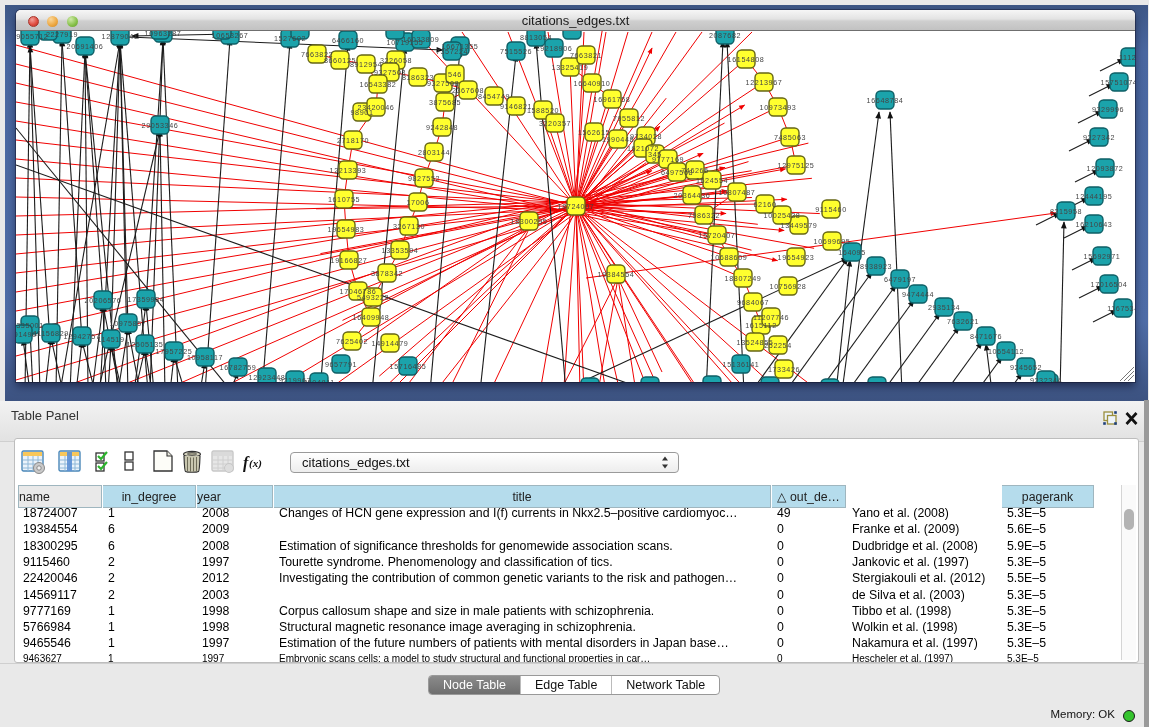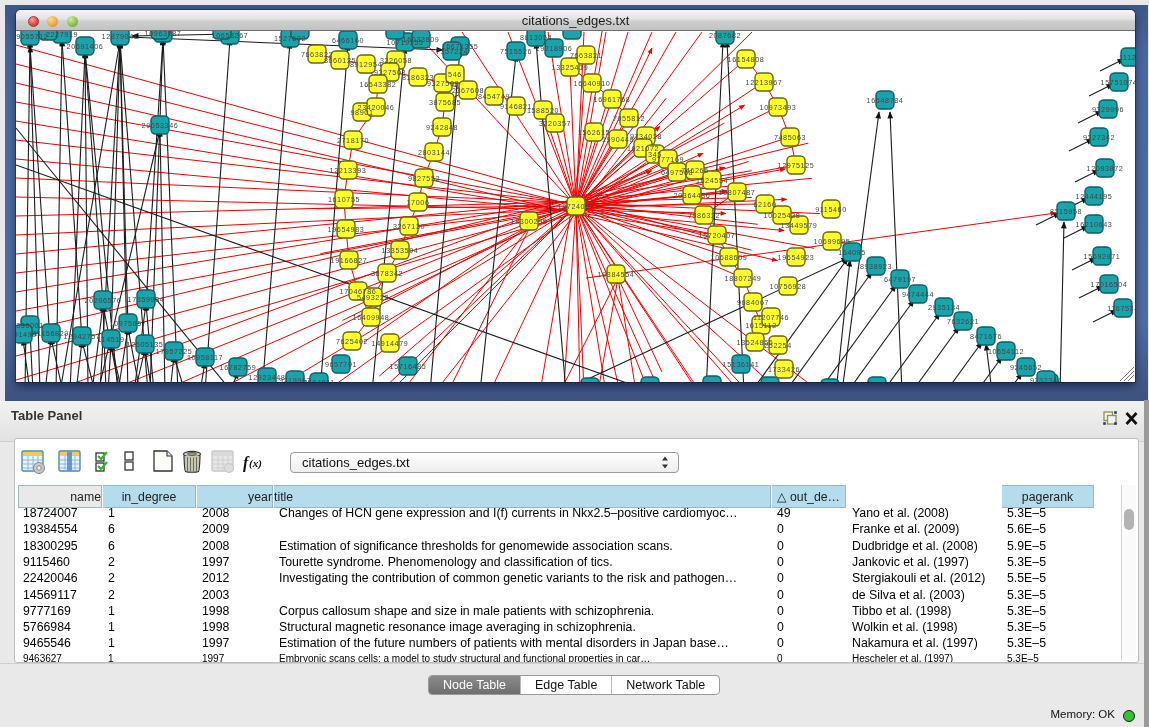--- a/index.html
+++ b/index.html
@@ -5,21 +5,21 @@
 .blue { position:absolute; left:5px; top:5px; width:1143px; height:396px;
   background:linear-gradient(180deg,#3e5786 0%,#4a67a0 12%,#4e6ca6 80%,#3c5280 100%); }
 .win { position:absolute; left:16px; top:10px; width:1119px; height:372px; border-radius:5px 5px 0 0;
   box-shadow:0 4px 9px rgba(5,8,30,0.55), 0 0 0 1px rgba(25,30,55,0.5); background:#fff; }
 .tb { position:absolute; left:0; top:0; width:100%; height:21px; border-radius:5px 5px 0 0;
   background:linear-gradient(180deg,#f6f6f6 0%,#e3e3e3 45%,#cfcfcf 55%,#c2c2c2 100%);
   border-bottom:1px solid #6f6f6f; }
 .tl { position:absolute; top:6px; width:11px; height:11px; border-radius:50%; }
 .title { position:absolute; top:3px; width:100%; text-align:center; font-size:13px; color:#1c1c1c; }
 .tp-bar { position:absolute; left:0; top:401px; width:1144px; height:41px;
-  background:linear-gradient(180deg,#f2f2f2,#e2e2e2); border-bottom:1px solid #cfcfcf;font-weight:bold; }
+  background:linear-gradient(180deg,#f2f2f2,#e2e2e2); border-bottom:1px solid #cfcfcf; }
 .panel { position:absolute; left:14px; top:438px; width:1125px; height:225px; background:#fff;
   border:1px solid #bdbdbd; border-radius:3px; overflow:hidden; }
 .dd { position:absolute; left:275px; top:13px; width:389px; height:21px; background:linear-gradient(180deg,#ffffff,#ededed);
   border:1px solid #9a9a9a; border-radius:4px; font-size:13px; color:#111; line-height:20px; padding-left:11px; }
 .tabs { position:absolute; left:428px; top:675px; height:20px; display:flex; border:1px solid #999;
   border-radius:4px; overflow:hidden; background:#fff; font-size:12.5px; }
 .tabs div { padding:0 14px; line-height:19px; color:#111; }
 .tabs .sel { background:linear-gradient(180deg,#8b8b8b,#6e6e6e); color:#fff; }
 .sb { position:absolute; right:2px; top:46px; bottom:2px; width:15px; background:#fafafa; border-left:1px solid #d5d5d5; }
 .sb .th { position:absolute; left:2px; top:24px; width:10px; height:21px; background:#b3b3b3; border-radius:5px; }
@@ -602,24 +602,24 @@
 
 <text x="222" y="18" font-family="Liberation Serif, serif" font-style="italic" font-weight="bold" font-size="16" fill="#111">f</text>
 <text x="228" y="17" font-family="Liberation Serif, serif" font-style="italic" font-weight="bold" font-size="11" fill="#111">(x)</text>
 </svg>
   <div class="dd">citations_edges.txt<svg width="10" height="15" style="position:absolute;right:8px;top:2px">
         <path d="M5 1.5 L8 5.5 H2 z" fill="#333"></path>
         <path d="M5 13.5 L2 9.5 H8 z" fill="#333"></path>
       </svg>
   </div>
   <div style="position:absolute;left:0;top:46px;width:1110px;height:22px">
-      <div style="position:absolute;left:3px;width:84px;top:0;height:23px;background:#e9e9e9;border:1px solid #9fb6bf;border-left:1px solid #9fb6bf;text-align:right;line-height:22px;font-size:12.3px;color:#222">name</div>
+      <div style="position:absolute;left:3px;width:84px;top:0;height:23px;background:#e9e9e9;border:1px solid #9fb6bf;border-left:1px solid #9fb6bf;text-align:left;line-height:22px;font-size:12.3px;color:#222">name</div>
       <div style="position:absolute;left:88px;width:93px;top:0;height:23px;background:#b5dcec;border:1px solid #9fb6bf;border-left:none;text-align:center;line-height:22px;font-size:12.3px;color:#222">in_degree</div>
-      <div style="position:absolute;left:182px;width:76px;top:0;height:23px;background:#b5dcec;border:1px solid #9fb6bf;border-left:none;text-align:right;line-height:22px;font-size:12.3px;color:#222">year</div>
-      <div style="position:absolute;left:259px;width:497px;top:0;height:23px;background:#b5dcec;border:1px solid #9fb6bf;border-left:none;line-height:22px;font-size:12.3px;color:#222">title</div>
+      <div style="position:absolute;left:182px;width:76px;top:0;height:23px;background:#b5dcec;border:1px solid #9fb6bf;border-left:none;text-align:left;line-height:22px;font-size:12.3px;color:#222">year</div>
+      <div style="position:absolute;left:259px;width:497px;top:0;height:23px;background:#b5dcec;border:1px solid #9fb6bf;border-left:none;text-align:center;line-height:22px;font-size:12.3px;color:#222">title</div>
       <div style="position:absolute;left:757px;width:74px;top:0;height:23px;background:#b5dcec;border:1px solid #9fb6bf;border-left:none;text-align:center;line-height:22px;font-size:12.3px;color:#222">△ out_de…</div>
       <div style="position:absolute;left:987px;width:92px;top:0;height:23px;background:#b5dcec;border:1px solid #9fb6bf;border-left:none;text-align:center;line-height:22px;font-size:12.3px;color:#222">pagerank</div>
     </div>
   <div style="position:absolute;left:0;top:62px;width:1110px;height:163px;overflow:hidden">
 <div style="position:absolute;left:0;top:5px;height:16.3px;width:1110px;font-size:12.3px;color:#000">
         <div style="position:absolute;left:3px;width:85px;top:0;padding-left:5px;white-space:nowrap;overflow:hidden">18724007</div>
         <div style="position:absolute;left:88px;width:94px;top:0;padding-left:5px;white-space:nowrap;overflow:hidden">1</div>
         <div style="position:absolute;left:182px;width:77px;top:0;padding-left:5px;white-space:nowrap;overflow:hidden">2008</div>
         <div style="position:absolute;left:259px;width:498px;top:0;padding-left:5px;white-space:nowrap;overflow:hidden">Changes of HCN gene expression and I(f) currents in Nkx2.5–positive cardiomyoc…</div>
         <div style="position:absolute;left:757px;width:75px;top:0;padding-left:5px;white-space:nowrap;overflow:hidden">49</div>

